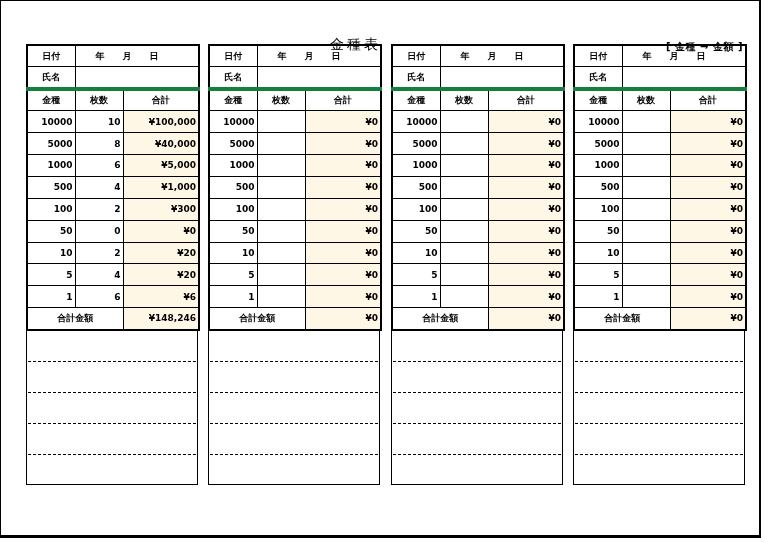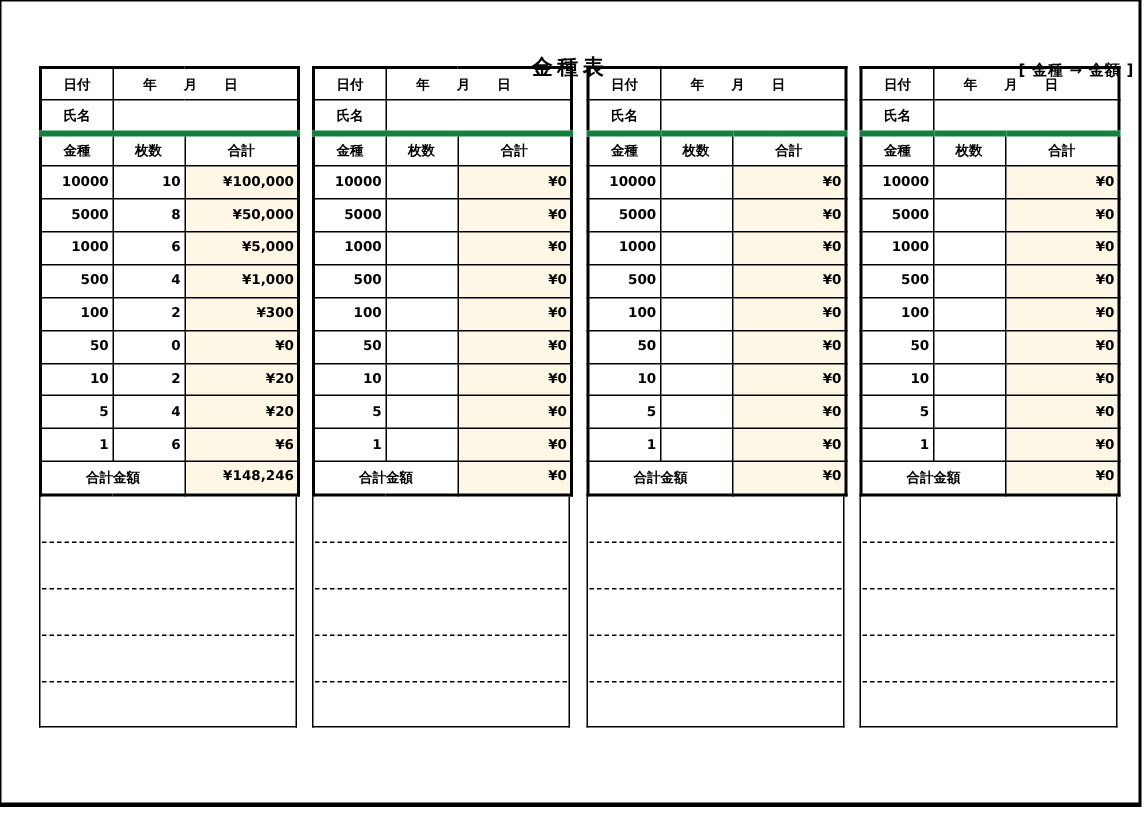--- a/index.html
+++ b/index.html
@@ -1,23 +1,23 @@
 <!DOCTYPE html>
 <html><head>
   <meta charset="utf-8">
   <style>
     html, body { margin: 0; padding: 0; background: #ffffff; }
     body { width: 765px; height: 542px; position: relative; overflow: hidden;
            font-family: "DejaVu Sans", sans-serif; color: #000; }
     .frame { position: absolute; left: 0; top: 0; width: 761px; height: 538px;
              border-left: 1px solid #000; border-top: 1px solid #000;
              border-right: 2px solid #000; border-bottom: 3px solid #000; box-sizing: border-box; }
-    .title { position: absolute; left: 330px; top: 36px; width: 100px; text-align: center;
-             font-size: 14px; font-weight: bold; letter-spacing: 3px; }
-    .subtitle { position: absolute; right: 9px; top: 40px; font-size: 10px; font-weight: bold;
+    .title { position: absolute; left: 330px; top: 36px; width: 100px; 
+             font-size: 14px; font-weight: normal; letter-spacing: 3px; }
+    .subtitle { position: absolute; right: 22px; top: 40px; font-size: 10px; font-weight: bold;
                 letter-spacing: 0.5px; }
     .sheet { position: absolute; top: 44px; width: 172px; }
     table.kin { border-collapse: collapse; width: 172px; table-layout: fixed;
                 border: 2px solid #000; font-size: 9px; font-weight: bold; }
     table.kin td { border: 1px solid #000; height: 21.9px; padding: 0 2px; box-sizing: border-box;
                    white-space: nowrap; overflow: hidden; }
     td.lbl { text-align: center; }
     td.num { text-align: right; }
     td.amt { text-align: right; background: #FFF7E6; }
     td.date { padding-right: 4px !important; }
@@ -60,21 +60,21 @@
         <td class="lbl">合計</td>
       </tr>
       <tr>
             <td class="num">10000</td>
             <td class="num">10</td>
             <td class="amt">¥100,000</td>
           </tr>
           <tr>
             <td class="num">5000</td>
             <td class="num">8</td>
-            <td class="amt">¥50,000</td>
+            <td class="amt">¥40,000</td>
           </tr>
           <tr>
             <td class="num">1000</td>
             <td class="num">6</td>
             <td class="amt">¥5,000</td>
           </tr>
           <tr>
             <td class="num">500</td>
             <td class="num">4</td>
             <td class="amt">¥1,000</td>

